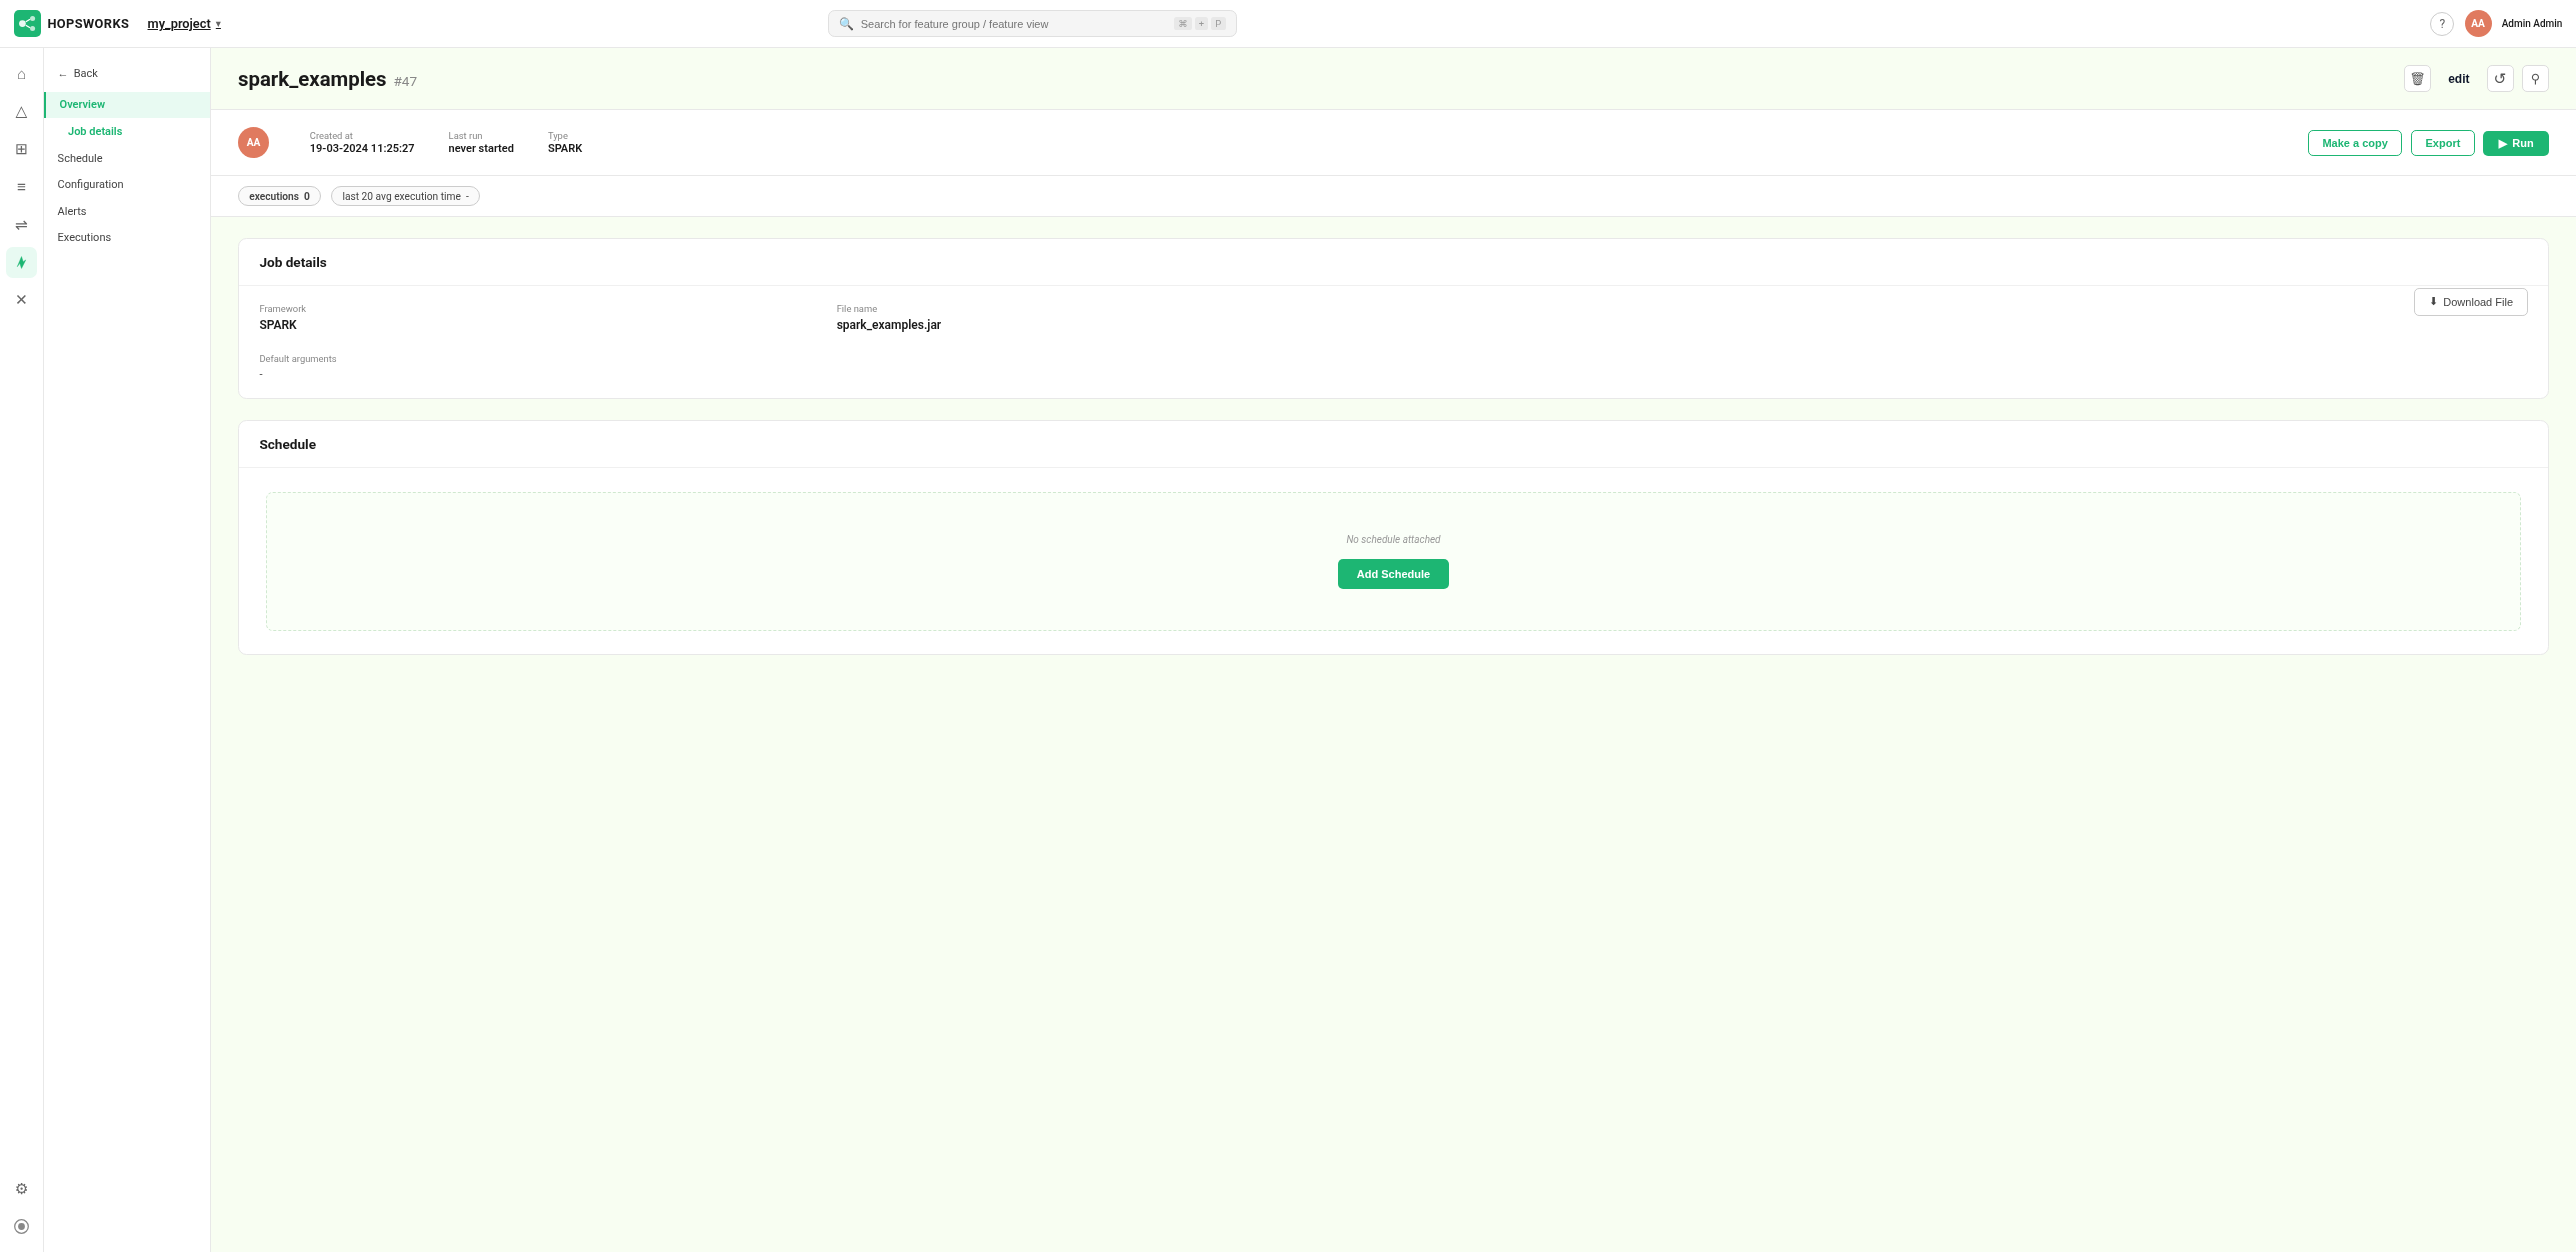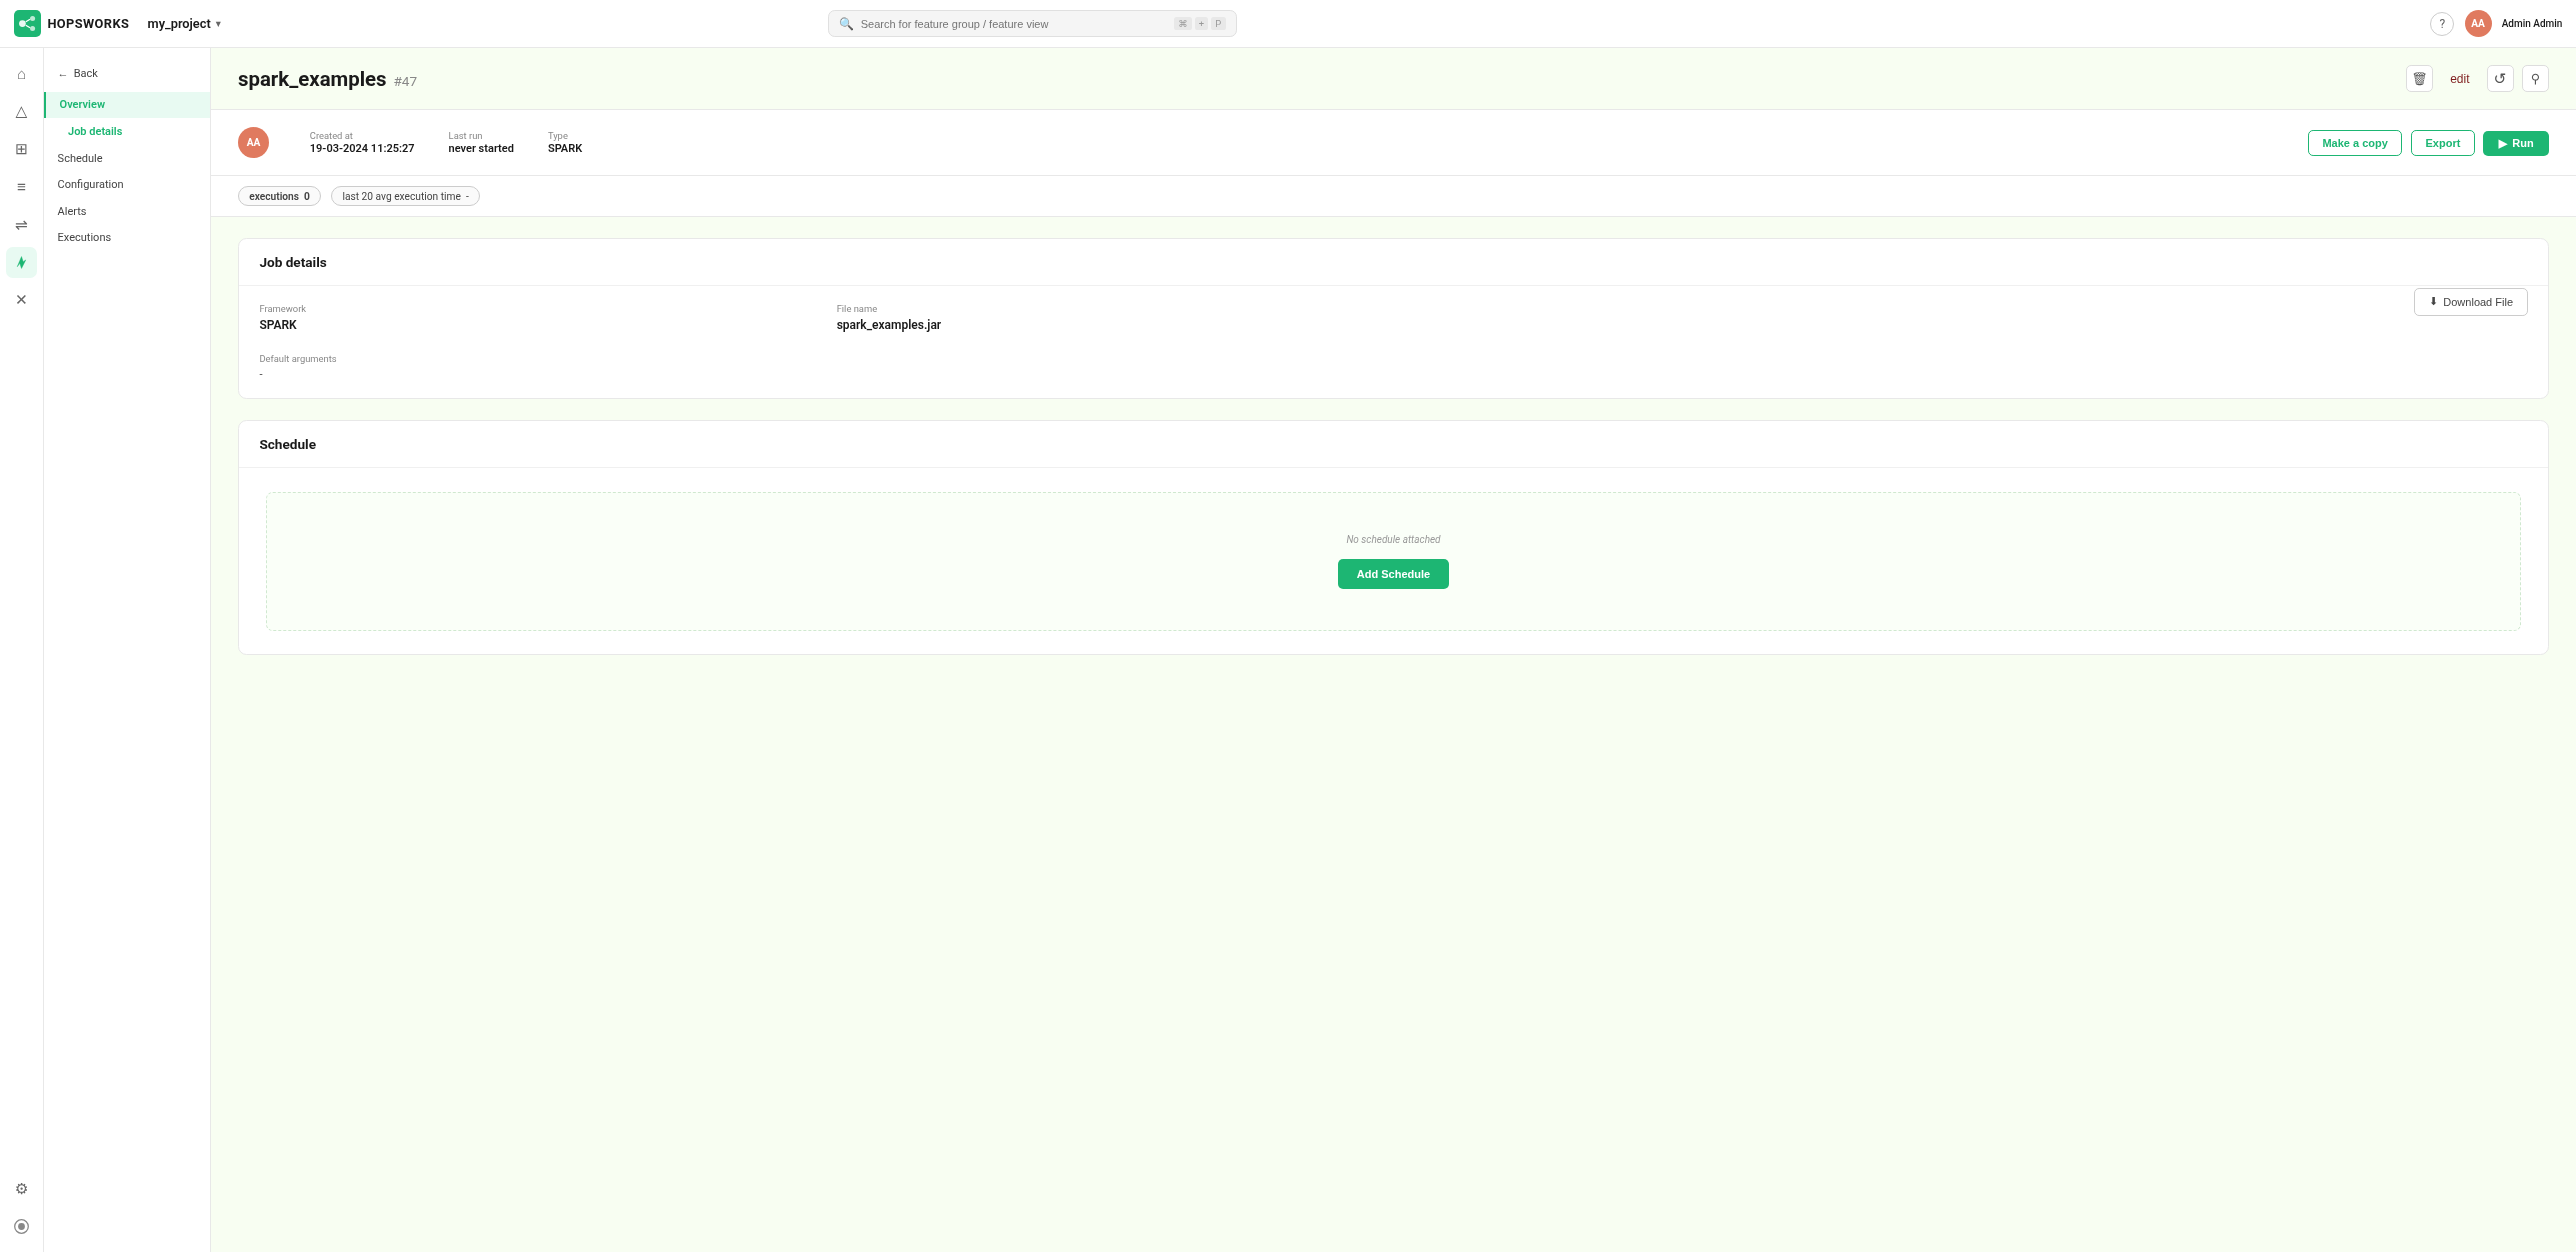--- a/index.html
+++ b/index.html
@@ -10,21 +10,21 @@
     .top-bar { display: flex; align-items: center; height: 48px; background: #fff; border-bottom: 0.9px solid #e8e8e8; padding: 0 13.6px; gap: 3px; flex-shrink: 0; }
     .main-area { display: flex; flex: 1; overflow: hidden; }
     .icon-sidebar { width: 44px; background: #fff; border-right: 0.9px solid #e8e8e8; display: flex; flex-direction: column; align-items: center; padding: 10.2px 0; gap: 6.8px; flex-shrink: 0; }
     .nav-sidebar { width: 167px; background: #fff; border-right: 0.9px solid #e8e8e8; padding: 13.6px 0; flex-shrink: 0; overflow-y: auto; }
     .content-area { flex: 1; overflow-y: auto; background: #f8fef2; }
 
     
     .logo-area { display: flex; align-items: center; gap: 6.8px; margin-right: 6.8px; }
     .logo-icon { width: 27px; height: 27px; }
     .logo-text { font-weight: 700; font-size: 12.8px; color: #1a1a1a; letter-spacing: 0.4px; }
-    .project-selector { display: flex; align-items: center; gap: 5.1px; cursor: pointer; padding: 3.4px 8.5px; border-radius: 5.1px; }
+    .project-selector { display: flex; align-items: center; gap: 5.1px; cursor: pointer; padding: 3.4px 8.5px; border-radius: 5.1px; text-decoration: underline; }
     .project-name { font-weight: 600; font-size: 12.8px; }
     .chevron-down { font-size: 10.2px; color: #666; }
     .search-bar { flex: 1; max-width: 409px; margin: 0 auto; display: flex; align-items: center; background: #f5f5f5; border: 0.9px solid #e0e0e0; border-radius: 6.8px; padding: 5.1px 10.2px; gap: 6.8px; }
     .search-input { border: none; background: transparent; outline: none; font-size: 11px; color: #666; flex: 1; }
     .search-kbd { font-size: 9.4px; color: #999; display: flex; gap: 2.6px; }
     .kbd { background: #e8e8e8; border-radius: 2.6px; padding: 0.9px 4.3px; font-size: 9.4px; }
     .top-bar-right { margin-left: auto; display: flex; align-items: center; gap: 10.2px; }
     .help-btn { width: 24px; height: 24px; border-radius: 50%; border: 1.3px solid #ccc; display: flex; align-items: center; justify-content: center; cursor: pointer; font-size: 12px; color: #666; }
     .avatar { width: 27px; height: 27px; border-radius: 50%; background: #e07a5f; display: flex; align-items: center; justify-content: center; color: #fff; font-weight: 700; font-size: 10.2px; }
     .user-name { font-size: 10px; font-weight: 500; }
@@ -41,21 +41,21 @@
     .nav-item.sub { padding-left: 24px; font-size: 11px; color: #1db673; font-weight: 500; }
     .nav-item.sub.active-sub { color: #1db673; font-weight: 600; }
     
     
     .page-header { display: flex; align-items: center; padding: 17px 27px; background: #f8fef2; border-bottom: 0.9px solid #e8e8e8; justify-content: space-between; }
     .page-title-area { display: flex; align-items: baseline; gap: 6.8px; }
     .page-title { font-size: 20.4px; font-weight: 700; color: #1a1a1a; }
     .page-id { font-size: 13.6px; color: #888; font-weight: 400; }
     .header-actions { display: flex; align-items: center; gap: 8.5px; }
     .btn-icon { width: 27px; height: 27px; border-radius: 5.1px; border: 0.9px solid #ddd; background: #fff; display: flex; align-items: center; justify-content: center; cursor: pointer; color: #555; font-size: 12.8px; }
-    .btn-edit { background: transparent; border: none; color: #7f1d1d; font-weight: 400; font-size: 12px; cursor: pointer; padding: 5.1px 8.5px; }
+    .btn-edit { background: transparent; border: none; color: #0f172a; font-weight: 700; font-size: 12px; cursor: pointer; padding: 5.1px 8.5px; }
 
     
     .meta-bar { display: flex; align-items: center; padding: 17px 27px; background: #fff; gap: 41px; border-bottom: 0.9px solid #e8e8e8; justify-content: space-between; }
     .meta-left { display: flex; align-items: center; gap: 34px; }
     .meta-avatar { width: 31px; height: 31px; border-radius: 50%; background: #e07a5f; display: flex; align-items: center; justify-content: center; color: #fff; font-weight: 700; font-size: 10.2px; margin-right: 6.8px; }
     .meta-field { display: flex; flex-direction: column; gap: 1.7px; }
     .meta-label { font-size: 9.4px; color: #888; font-weight: 400; }
     .meta-value { font-size: 11px; font-weight: 600; color: #1a1a1a; }
     .meta-actions { display: flex; align-items: flex-end; gap: 8.5px; }
     .btn-make-copy { border: 1.3px solid #1db673; color: #1db673; background: #fff; padding: 6px 13.6px; border-radius: 5.1px; font-size: 11px; font-weight: 600; cursor: pointer; }

